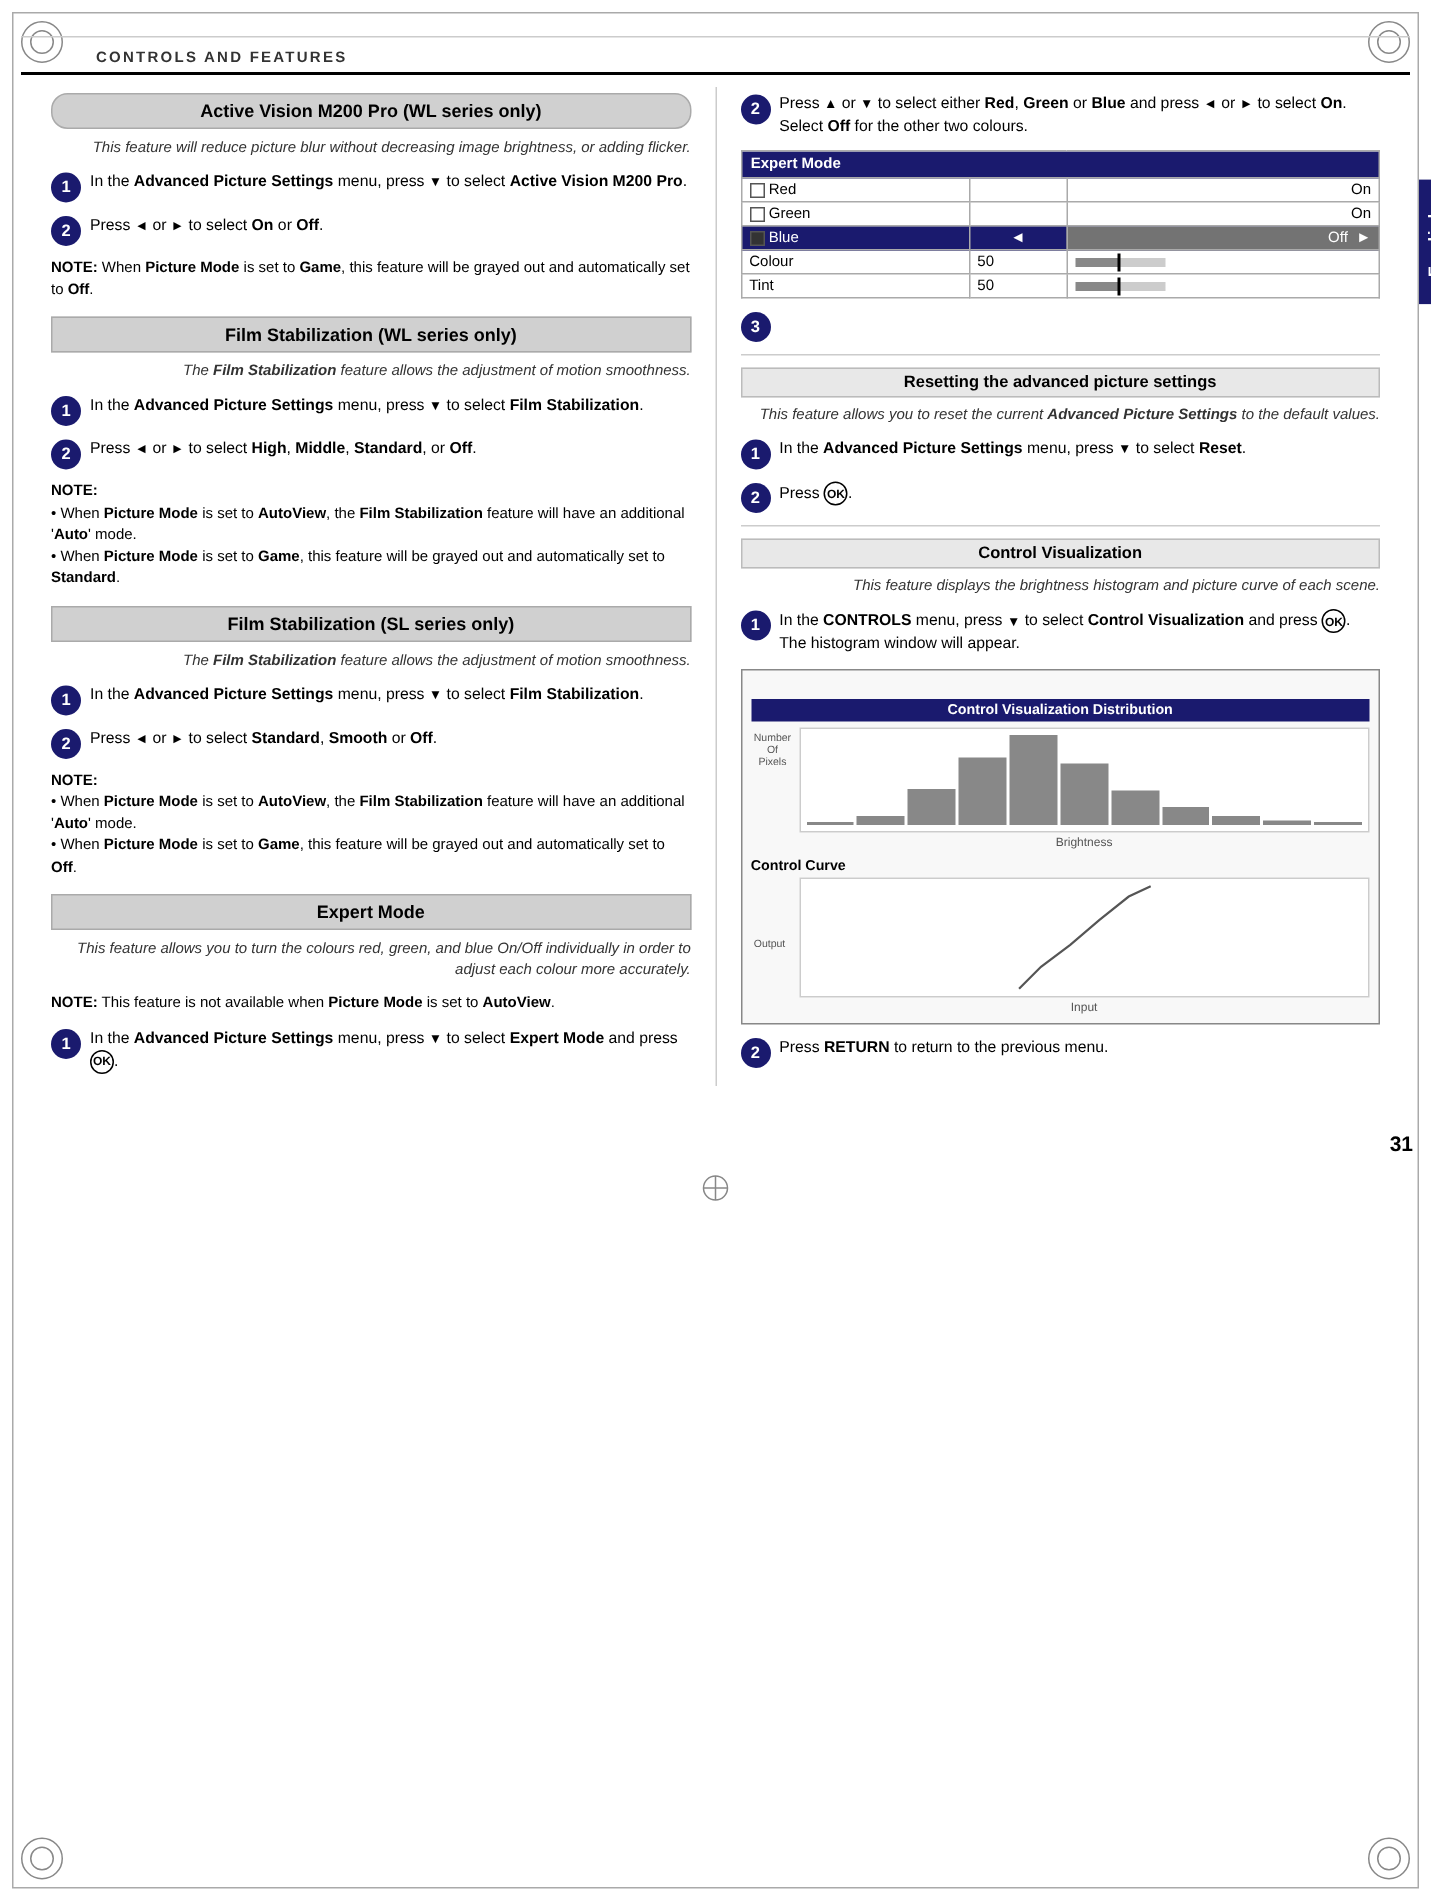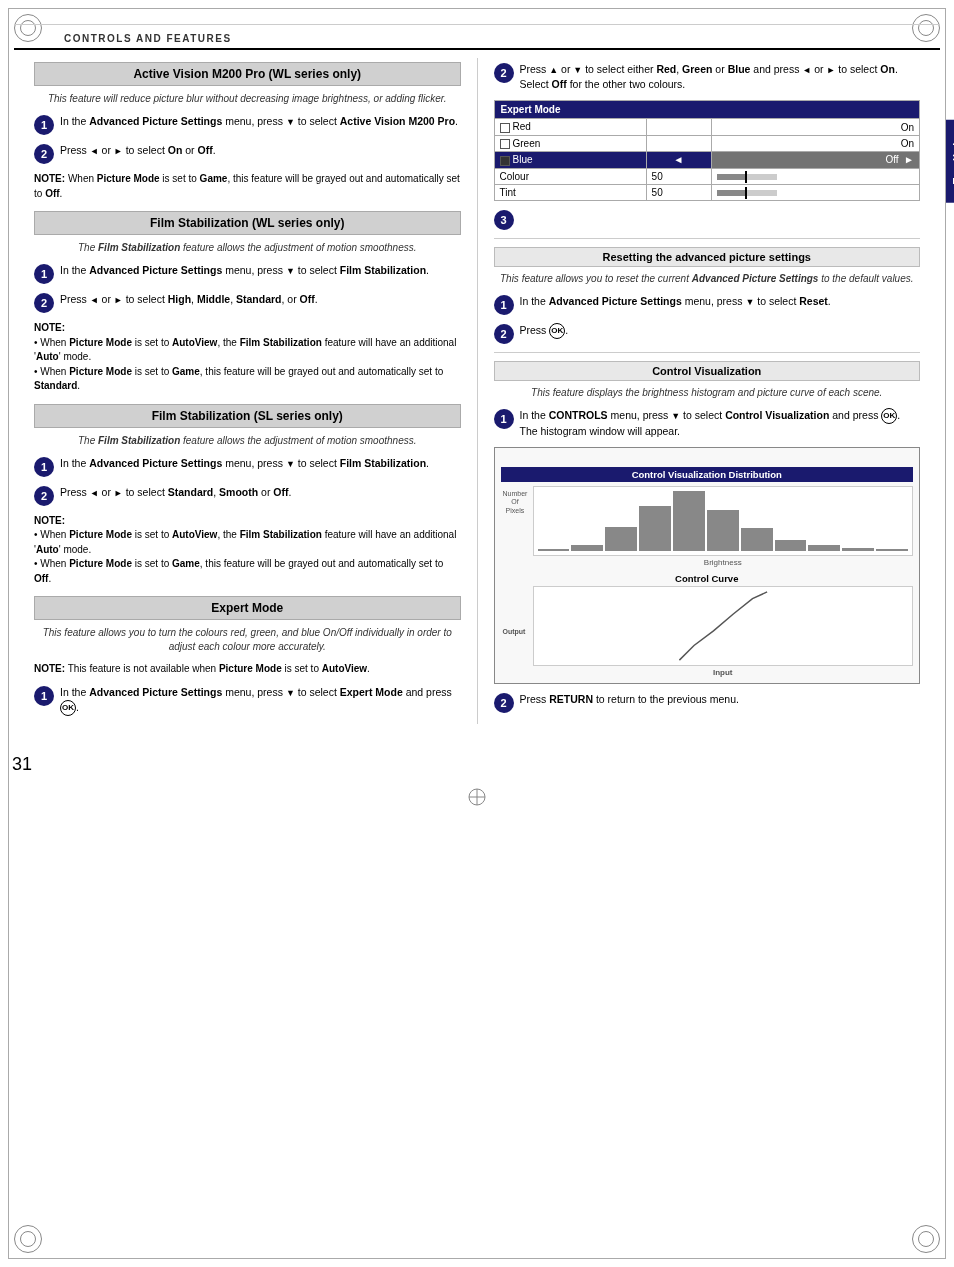--- a/index.html
+++ b/index.html
@@ -101,38 +101,38 @@
     .section-header {
       background: #d0d0d0;
       text-align: center;
       font-size: 12px;
       font-weight: bold;
       padding: 4px 8px;
       margin-bottom: 6px;
       margin-top: 10px;
       border: 1px solid #aaa;
     }
-    .section-header.first { margin-top: 4px; }
+    .section-header.first { margin-top: 4px; border-radius: 11px; }
 
     .section-subheader {
       background: #e8e8e8;
       text-align: center;
       font-size: 11px;
       font-weight: bold;
       padding: 3px 8px;
       margin-bottom: 5px;
       margin-top: 8px;
       border: 1px solid #bbb;
     }
 
     
     .intro-text {
       font-style: italic;
       font-size: 10px;
-      text-align: center;
+      text-align: right;
       color: #333;
       margin-bottom: 8px;
       line-height: 1.4;
     }
 
     
     .step {
       display: flex;
       align-items: flex-start;
       margin-bottom: 8px;
@@ -276,21 +276,20 @@
     .hist-label-bottom {
       text-align: center;
       font-size: 8px;
       color: #555;
       margin-top: 2px;
     }
     .curve-container {
       margin-top: 6px;
     }
     .curve-title {
-      text-align: center;
       font-weight: bold;
       font-size: 9.5px;
       color: #000;
       margin-bottom: 2px;
     }
     .curve-box {
       border: 1px solid #ccc;
       height: 80px;
       background: #fff;
       position: relative;
@@ -304,23 +303,23 @@
     }
     .curve-label-bottom {
       text-align: center;
       font-size: 8px;
       color: #555;
       margin-top: 2px;
     }
 
     
     .page-num {
-      text-align: left;
-      font-size: 18px;
-      font-weight: normal;
+      text-align: right;
+      font-size: 14px;
+      font-weight: bold;
       padding: 12px;
       margin-top: 10px;
     }
 
     
     .bottom-center-mark {
       text-align: center;
       margin-bottom: 16px;
     }
 
@@ -548,21 +547,21 @@
           <div class="hist-bar" style="height:19%;"></div>
           <div class="hist-bar" style="height:10%;"></div>
           <div class="hist-bar" style="height:5%;"></div>
           <div class="hist-bar" style="height:3%;"></div>
         </div>
         <div class="hist-label-bottom">Brightness</div>
       </div>
 
       <div class="curve-container">
         <div class="curve-title">Control Curve</div>
-        <div style="position:relative; padding-left: 32px; font-weight: bold;">
+        <div style="position:relative; padding-left: 32px;">
           <div style="position:absolute; left:2px; top:50%; transform:translateY(-50%); font-size:7px; color:#555; text-align:center;">Output</div>
           <div class="curve-box">
             <svg class="curve-svg" viewBox="0 0 100 80">
               <polyline points="5,75 20,60 40,45 60,28 80,12 95,5" fill="none" stroke="#555" stroke-width="1.5"></polyline>
             </svg>
           </div>
           <div class="curve-label-bottom">Input</div>
         </div>
       </div>
     </div>

